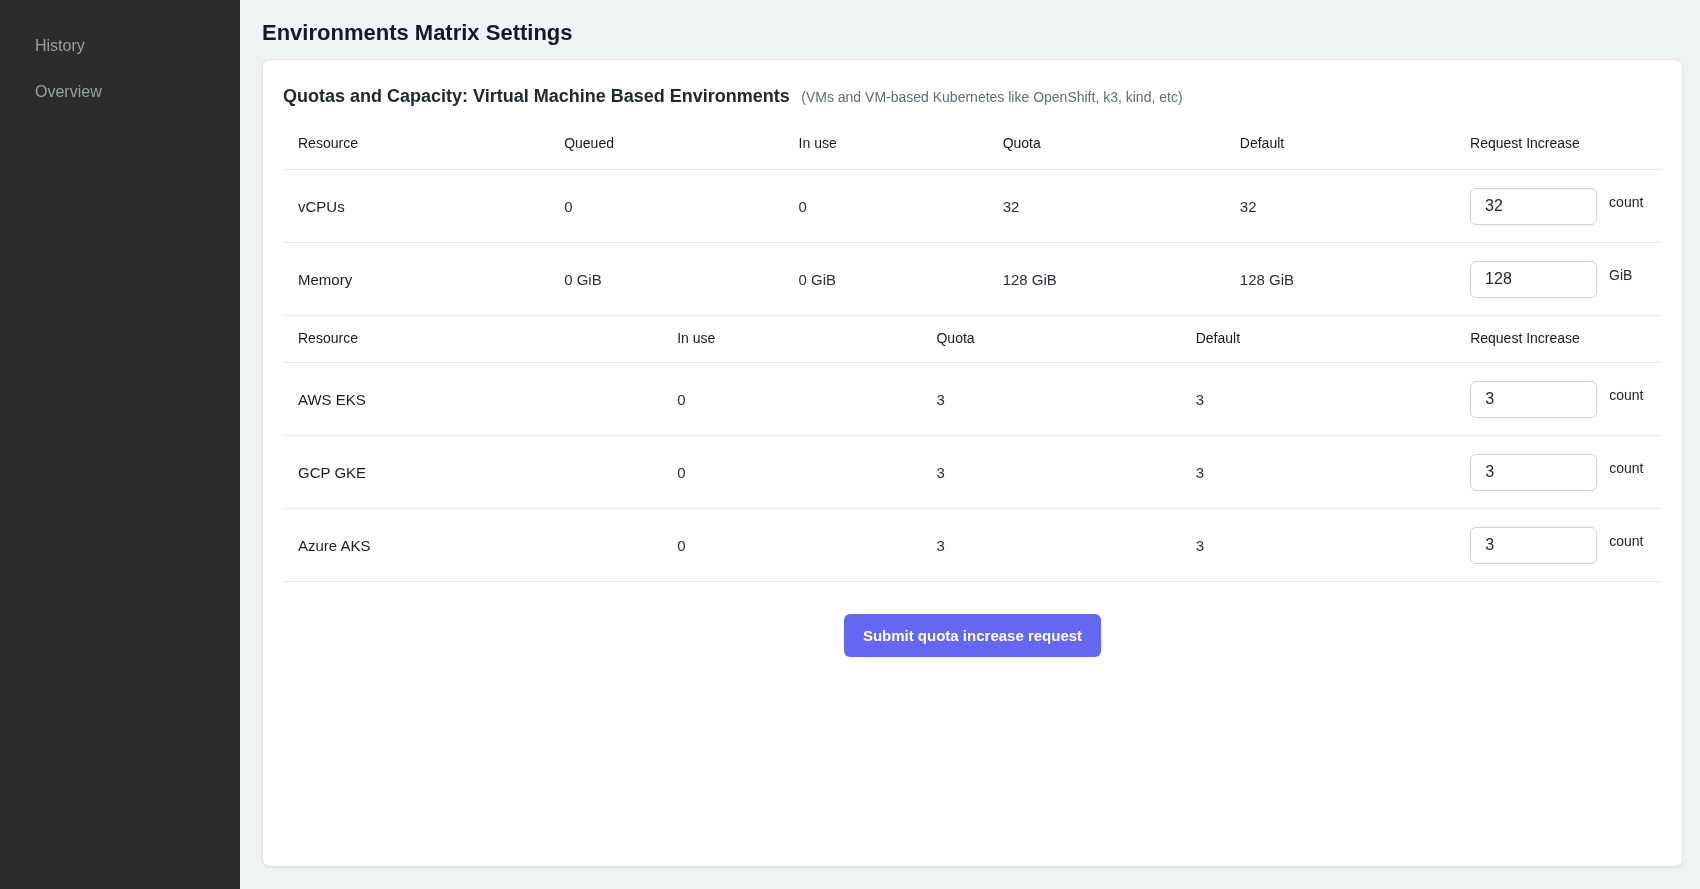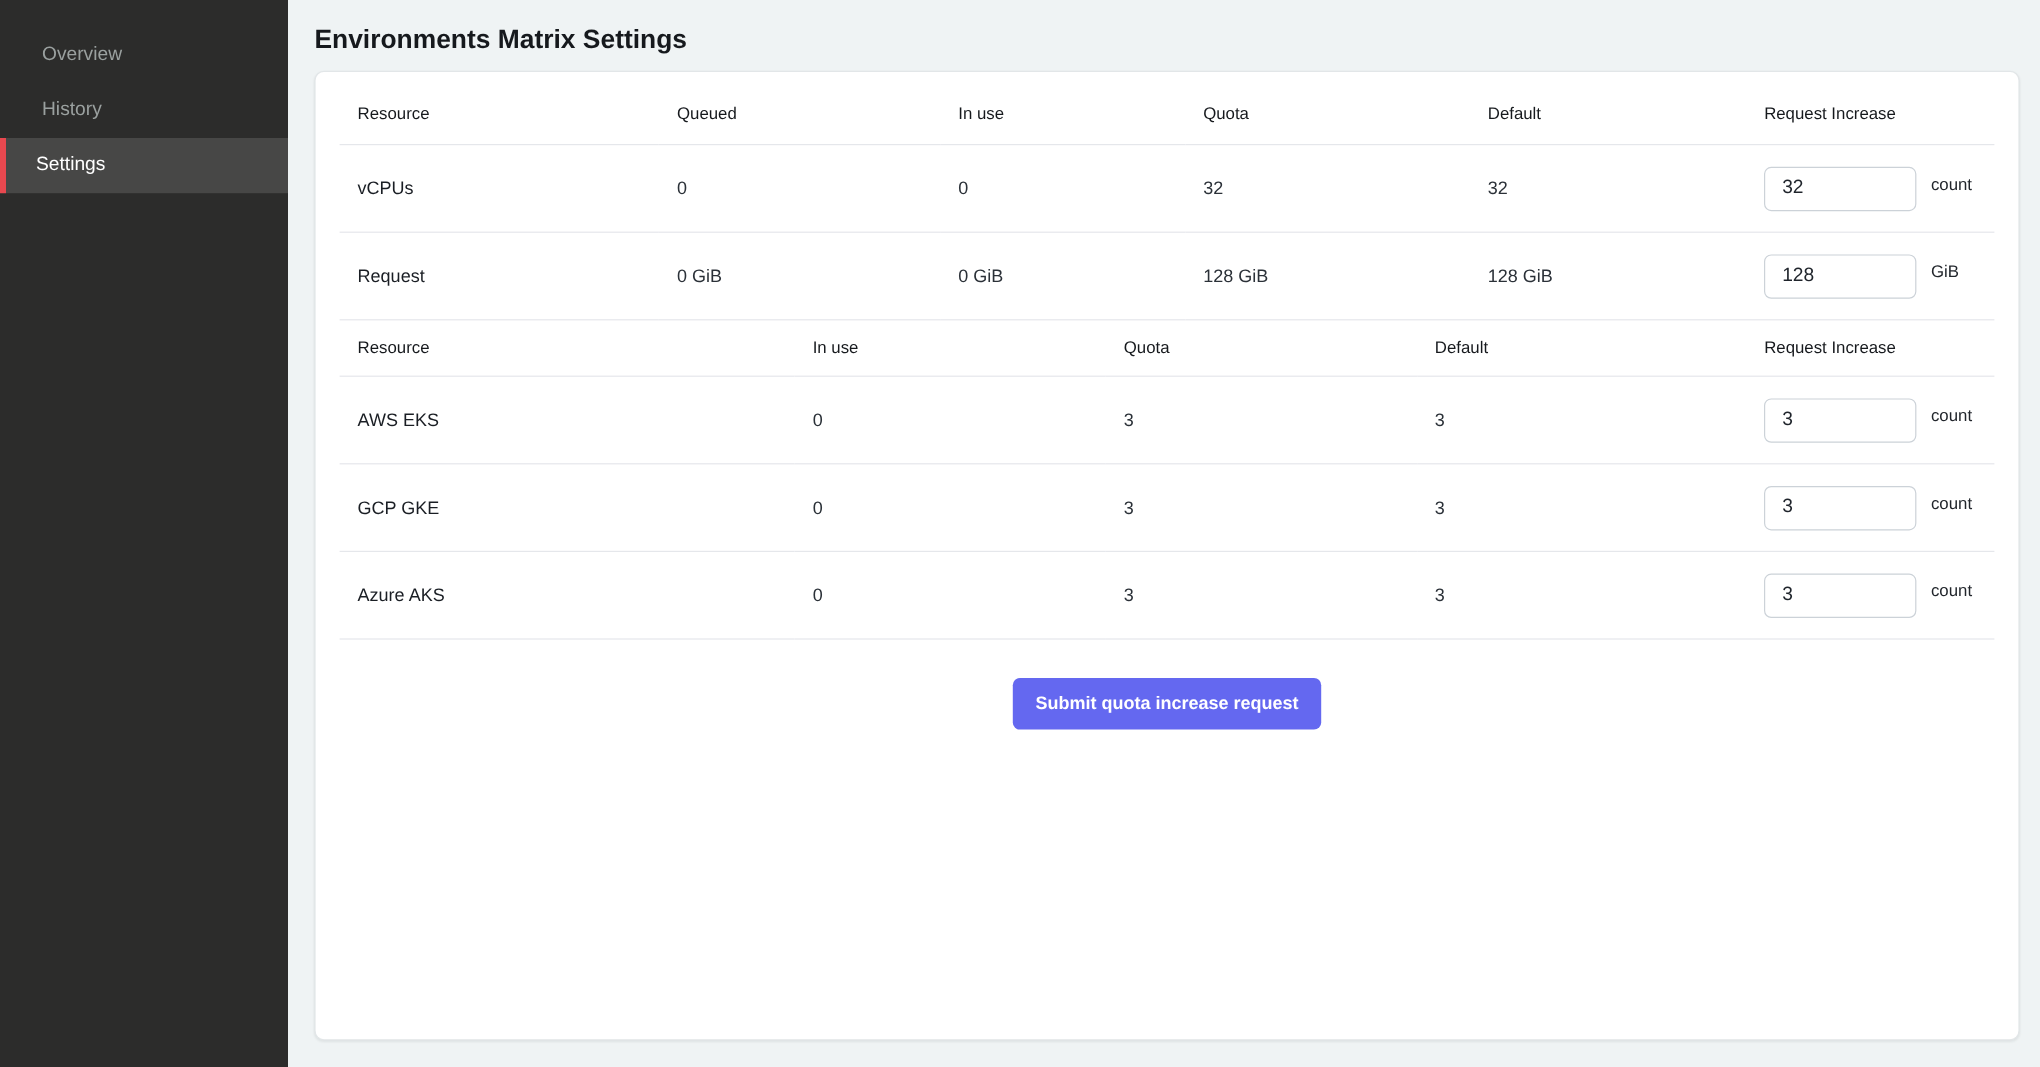--- a/index.html
+++ b/index.html
@@ -129,31 +129,34 @@
     border: none;
     border-radius: 6px;
     cursor: pointer;
   }
 </style>
 </head>
 <body>
 
 <aside class="sidebar">
   <nav>
+    <div class="nav-item">History</div>
     <div class="nav-item">Overview</div>
-    <div class="nav-item">History</div>
-    <div class="nav-item active">Settings</div>
   </nav>
 </aside>
 
 <main class="main">
   <h1 class="page-title">Environments Matrix Settings</h1>
 
   <section class="card">
 
+    <div class="section-header">
+      <h2 class="section-title">Quotas and Capacity: Virtual Machine Based Environments</h2>
+      <span class="section-subtitle">(VMs and VM-based Kubernetes like OpenShift, k3, kind, etc)</span>
+    </div>
 
     <table class="vm-table">
       <colgroup>
         <col style="width:19.3%">
           <col style="width:17%">
           <col style="width:14.8%">
         <col style="width:17.2%">
           <col style="width:16.7%">
           <col style="width:15%">
       </colgroup>
@@ -175,21 +178,21 @@
           <td>32</td>
           <td>32</td>
           <td>
             <div class="req-cell">
               <input class="req-input" type="text" value="32" style="">
               <span class="unit">count</span>
             </div>
           </td>
         </tr>
         <tr>
-          <td class="resource">Request</td>
+          <td class="resource">Memory</td>
           <td>0 GiB</td>
           <td>0 GiB</td>
           <td>128 GiB</td>
           <td>128 GiB</td>
           <td>
             <div class="req-cell">
               <input class="req-input" type="text" value="128" style="">
               <span class="unit">GiB</span>
             </div>
           </td>

